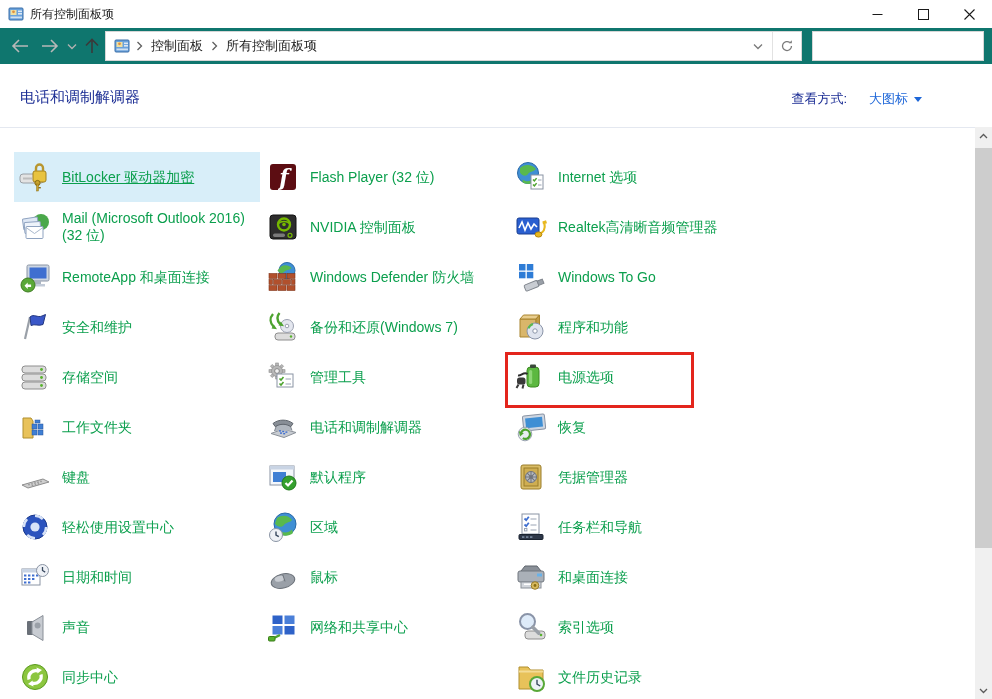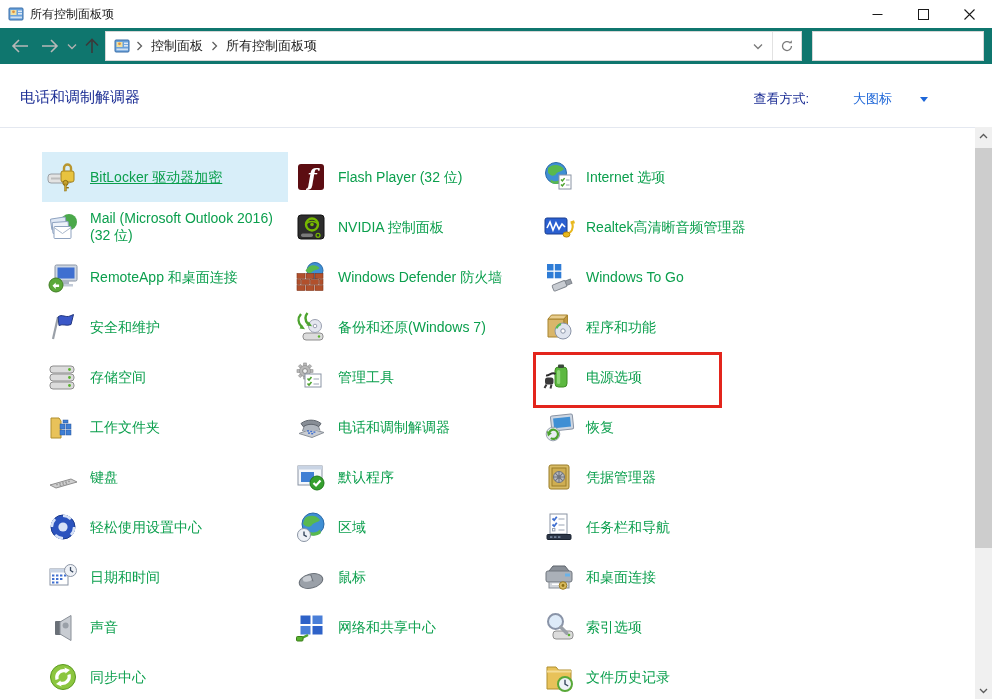--- a/index.html
+++ b/index.html
@@ -28,28 +28,28 @@
   .crumb{font-size:13px;white-space:nowrap;padding:0 2px;}
   .ab-spacer{flex:1;}
   .ab-btn{width:28px;height:28px;display:flex;align-items:center;justify-content:center;}
   .ab-sep{width:1px;height:28px;background:#e2e2e2;}
   .searchbox{position:absolute;left:812px;top:3px;width:172px;height:30px;border:1px solid #d6d6d6;
     box-sizing:border-box;display:flex;align-items:center;background:#fff;}
   .searchbox input{flex:1;border:none;outline:none;height:24px;margin-left:6px;font-size:13px;
     font-family:"Liberation Sans","DejaVu Sans",sans-serif;background:transparent;}
   
   .page-title{position:absolute;left:20px;top:88px;font-size:15px;color:#1b2d94;}
-  .viewby{position:absolute;right:64px;top:90px;font-size:13px;display:flex;align-items:center;white-space:nowrap;gap:22px;}
+  .viewby{position:absolute;right:70px;top:90px;font-size:13px;display:flex;align-items:center;white-space:nowrap;}
   .viewby .vb-label{color:#1b2d94;}
   .viewby .vb-value{color:#1d66d8;margin-left:22px;}
   .vb-tri{width:0;height:0;border-left:4.5px solid transparent;border-right:4.5px solid transparent;
     border-top:5px solid #1d66d8;margin-left:6px;}
   .divider{position:absolute;left:0;top:127px;width:992px;height:1px;background:#e4e8f0;}
   
-  .content{position:absolute;left:0;top:128px;width:874px;height:571px;overflow:hidden;margin-left:28px;}
+  .content{position:absolute;left:0;top:128px;width:874px;height:571px;overflow:hidden;}
   .col{position:absolute;top:24px;width:246px;}
   .cell{height:50px;display:flex;align-items:center;position:relative;cursor:pointer;}
   .icon32{width:32px;height:32px;margin-left:5px;flex:0 0 32px;}
   .icon32 svg{width:32px;height:32px;display:block;}
   .label{margin-left:11px;font-size:14px;line-height:17px;color:#0b9f4d;}
   .hl{background:#d8eef9;}
   .hl .label{text-decoration:underline;}
   .redbox{position:absolute;left:-5px;top:0;width:189px;height:56px;border:3px solid #e3251c;
     box-sizing:border-box;pointer-events:none;z-index:5;}
   

